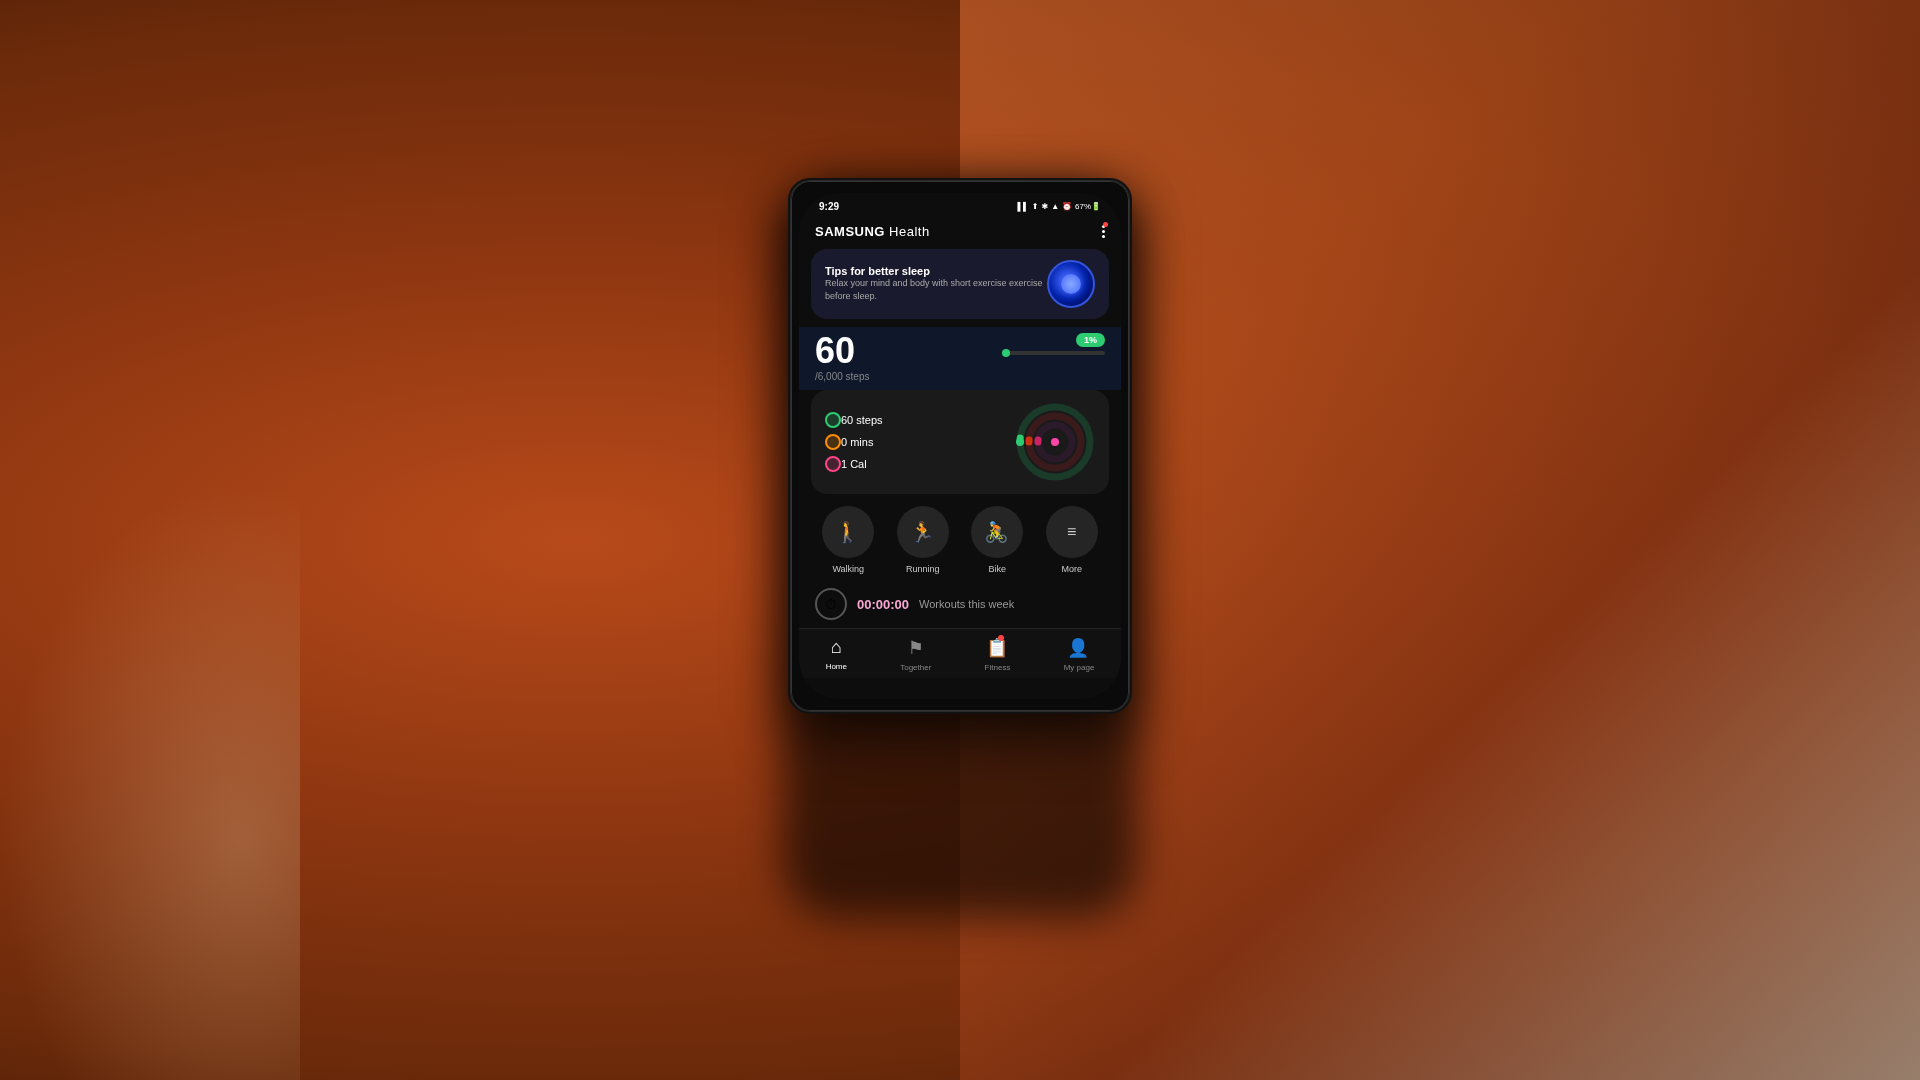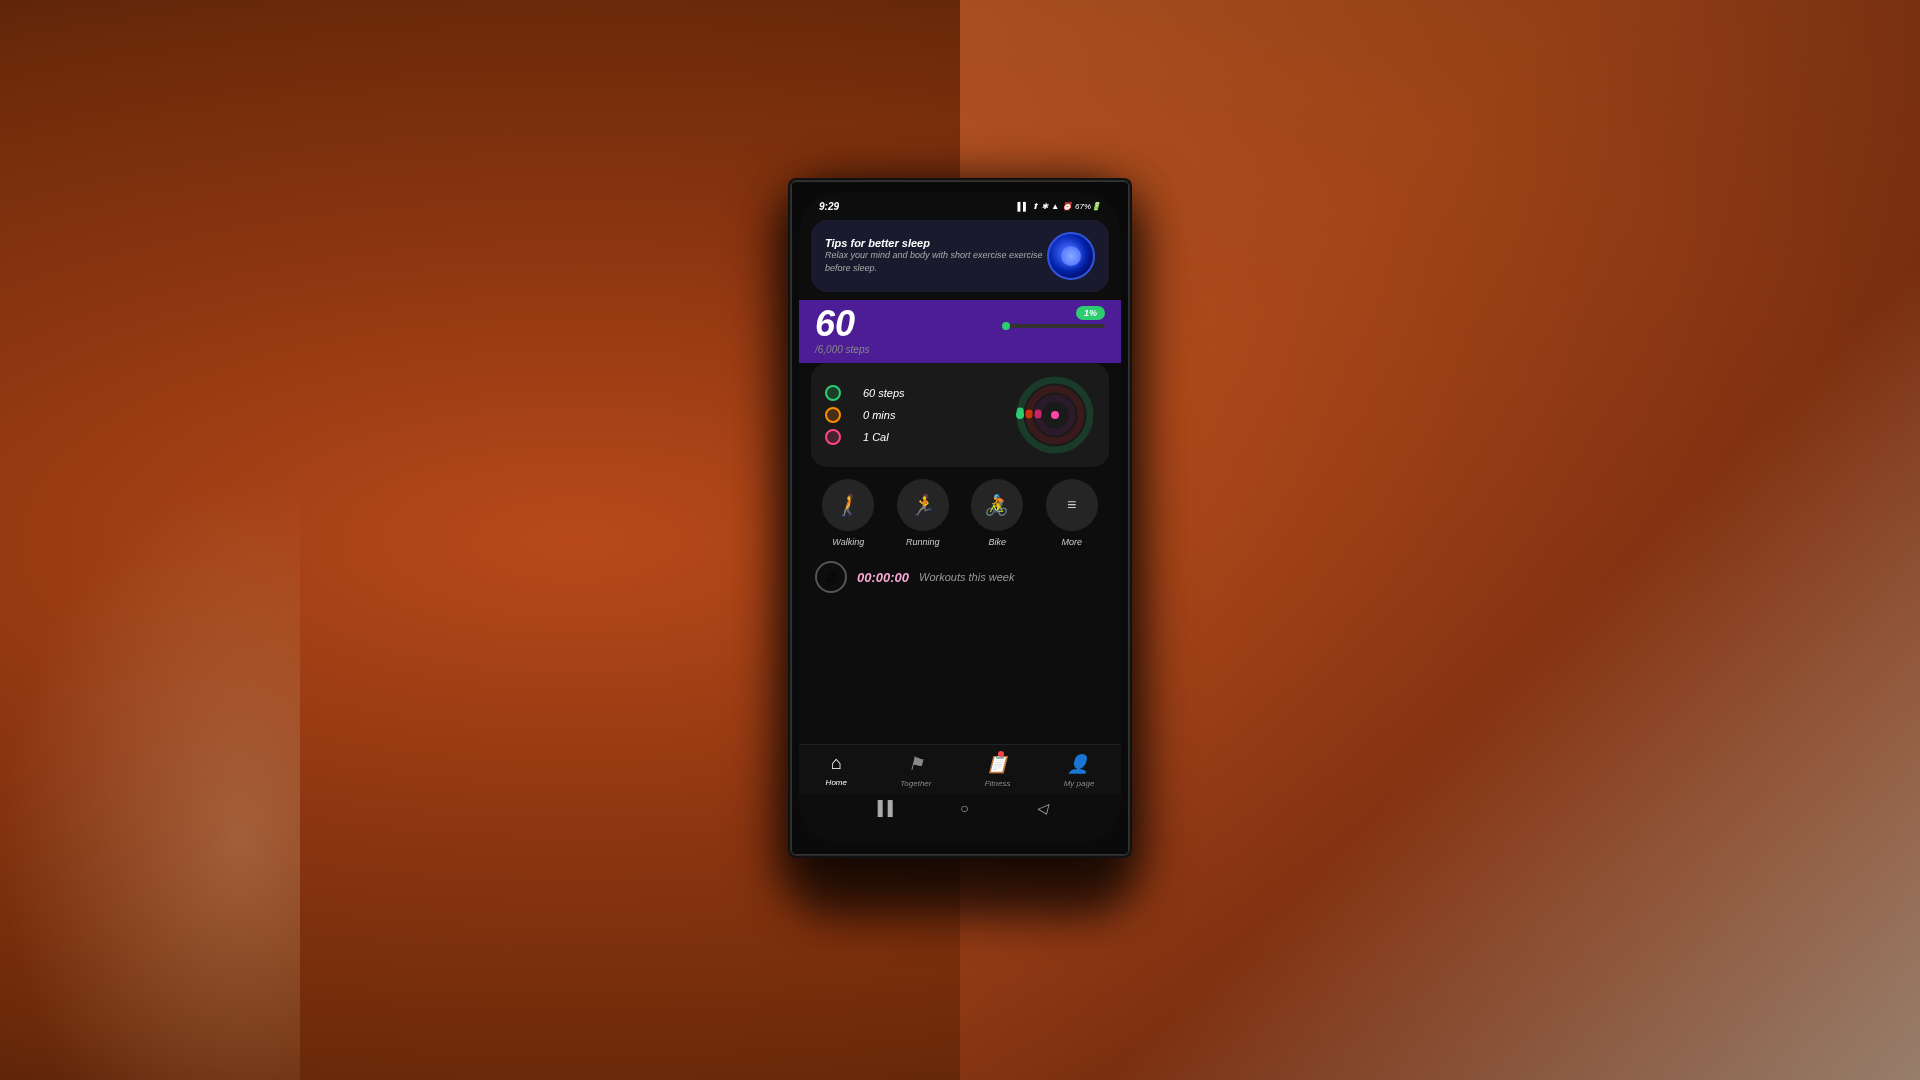--- a/index.html
+++ b/index.html
@@ -42,30 +42,29 @@
       inset: -8px;
       border-radius: 55px;
       background: rgba(0,0,0,0.6);
       filter: blur(20px);
       transform: translateY(10px);
     }
 
     .phone-outer {
       position: relative;
       width: 340px;
-      height: 676px;
+      height: 532px;
       background: #0a0a0a;
-      border-radius: 6px;
+      border-radius: 20px;
       border: 1.5px solid #2a2a2a;
       overflow: hidden;
       box-shadow: 
         inset 0 0 0 1px #333,
         0 0 0 2px #111,
         0 20px 60px rgba(0,0,0,0.8);
-      font-style: italic;
     }
 
     .phone-screen {
       position: absolute;
       top: 12px;
       left: 8px;
       right: 8px;
       bottom: 12px;
       background: #0d0d0d;
       border-radius: 40px;
@@ -208,21 +207,21 @@
       width: 20px;
       height: 20px;
       border-radius: 50%;
       background: radial-gradient(circle, #88aaff, #4466ff);
       box-shadow: 0 0 8px #4466ff;
     }
 
     
     .steps-section {
       padding: 6px 16px 8px;
-      background: #4c1d95;
+      background: #0f172a;
     }
 
     .steps-row {
       display: flex;
       align-items: flex-start;
       justify-content: space-between;
     }
 
     .steps-count {
       font-size: 36px;
@@ -295,21 +294,21 @@
 
     .activity-stats {
       display: flex;
       flex-direction: column;
       gap: 6px;
     }
 
     .activity-stat {
       display: flex;
       align-items: center;
-      gap: 22px;
+      gap: 0;
       font-size: 11px;
       color: #fff;
     }
 
     .stat-dot {
       width: 16px;
       height: 16px;
       border-radius: 50%;
       border: 2px solid;
       display: flex;
@@ -490,20 +489,31 @@
           <span>▲</span>
           <span>⏰</span>
           <span class="battery-icon">
             <span>67%</span>🔋
           </span>
         </div>
       </div>
 
       <div class="app-content">
 
+        <div class="app-header">
+          <div class="app-logo">
+            <span>SAMSUNG</span>&nbsp;<span style="font-weight:400;">Health</span>
+          </div>
+          <div class="menu-dots">
+            <div class="menu-dot"></div>
+            <div class="menu-dot"></div>
+            <div class="menu-dot"></div>
+            <div class="menu-dot-red"></div>
+          </div>
+        </div>
 
         <div class="sleep-card">
           <div class="sleep-text">
             <div class="sleep-title">Tips for better sleep</div>
             <div class="sleep-desc">Relax your mind and body with short exercise exercise before sleep.</div>
           </div>
           <div class="sleep-icon-wrap">
             <div class="sleep-circle"></div>
           </div>
         </div>

